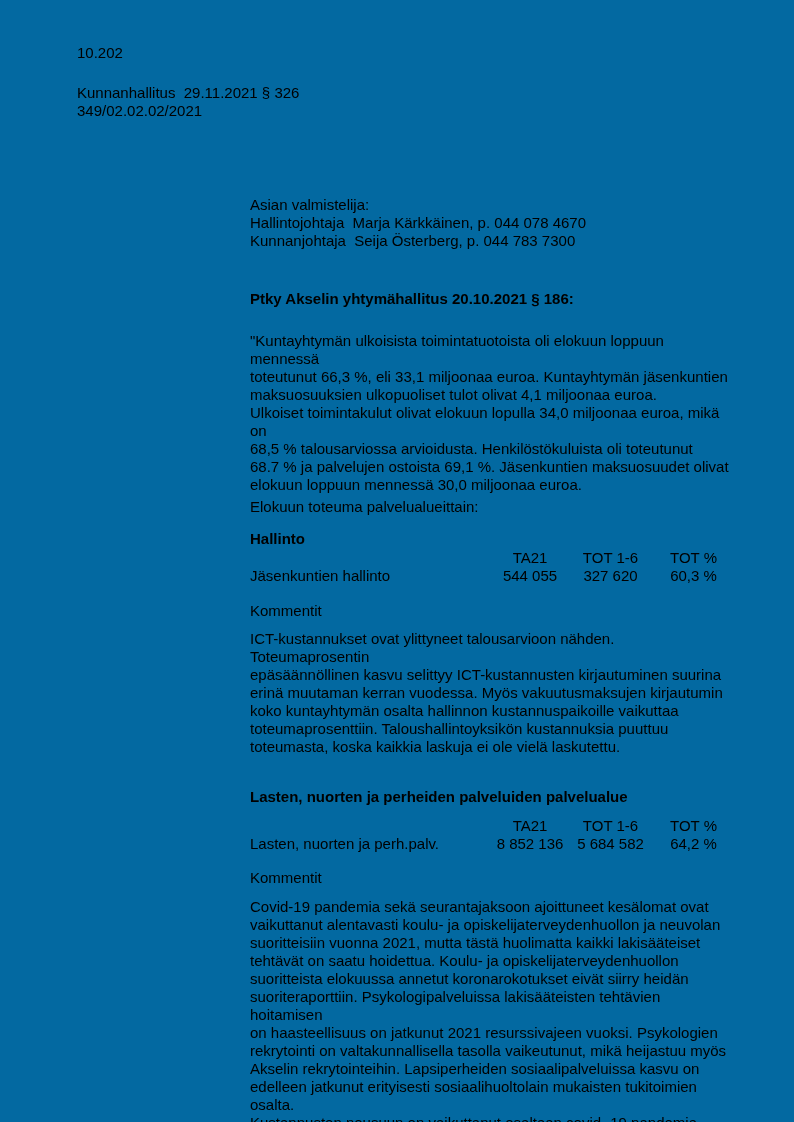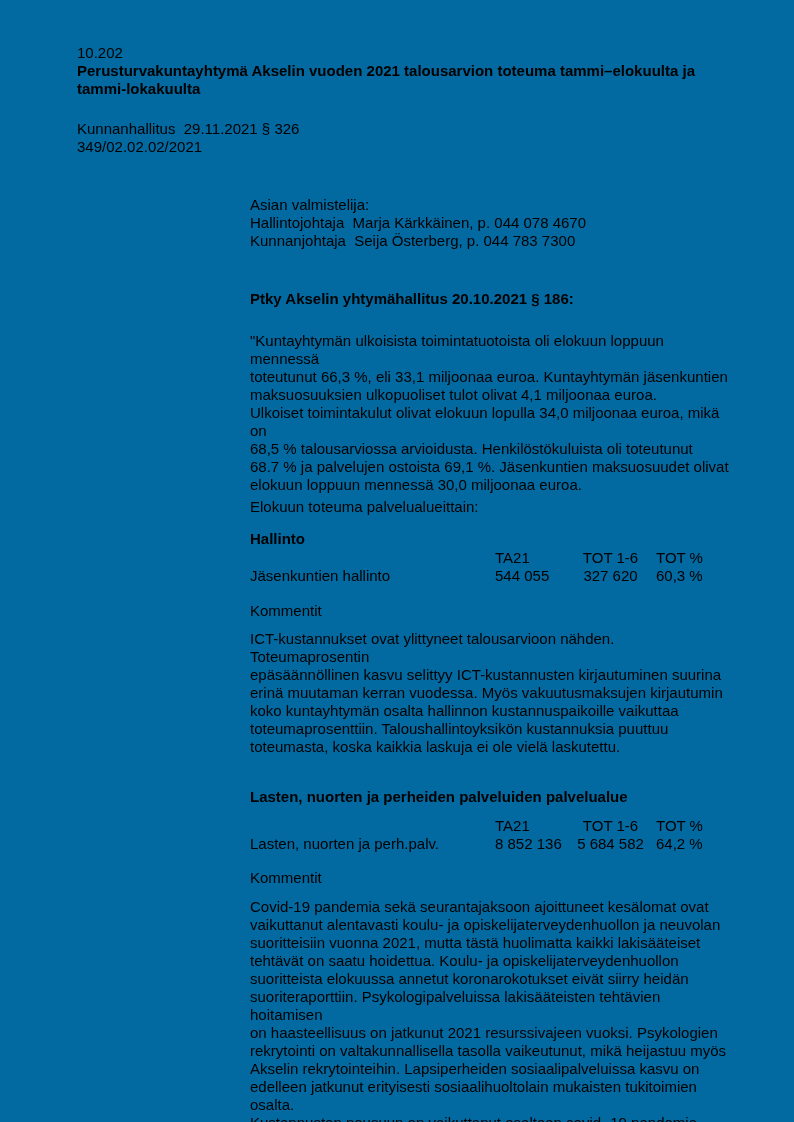--- a/index.html
+++ b/index.html
@@ -44,33 +44,31 @@
   .section-heading-2 { margin-top: 32px; }
   .table-1 { margin-top: 1px; }
   .table-2 { margin-top: 11px; }
   .comments-label-1 { margin-top: 17px; }
   .comments-label-2 { margin-top: 16px; }
   .comment-1 { margin-top: 10px; }
   .comment-2 { margin-top: 11px; }
 
   .t-row { display: flex; }
   .t-label { width: 245px; }
-  .t-c1 { width: 70px; text-align: left; }
+  .t-c1 { width: 70px; text-align: center; }
   .t-c2 { width: 91px; text-align: center; }
-  .t-c3 { width: 75px; text-align: left; }
+  .t-c3 { width: 75px; text-align: center; }
 </style>
 </head>
 <body>
 
 <div class="page">
 
   <div class="header-block">
     <div class="pre">10.202</div>
-    <div class="pre bold">Perusturvakuntayhtymä Akselin vuoden 2021 talousarvion toteuma tammi–elokuulta ja
-tammi-lokakuulta</div>
     <div class="pre committee-line">Kunnanhallitus  29.11.2021 § 326</div>
     <div class="pre">349/02.02.02/2021</div>
   </div>
 
   <div class="content-block">
 
     <div class="pre">Asian valmistelija:</div>
     <div class="pre">Hallintojohtaja  Marja Kärkkäinen, p. 044 078 4670
 Kunnanjohtaja  Seija Österberg, p. 044 783 7300</div>
 

